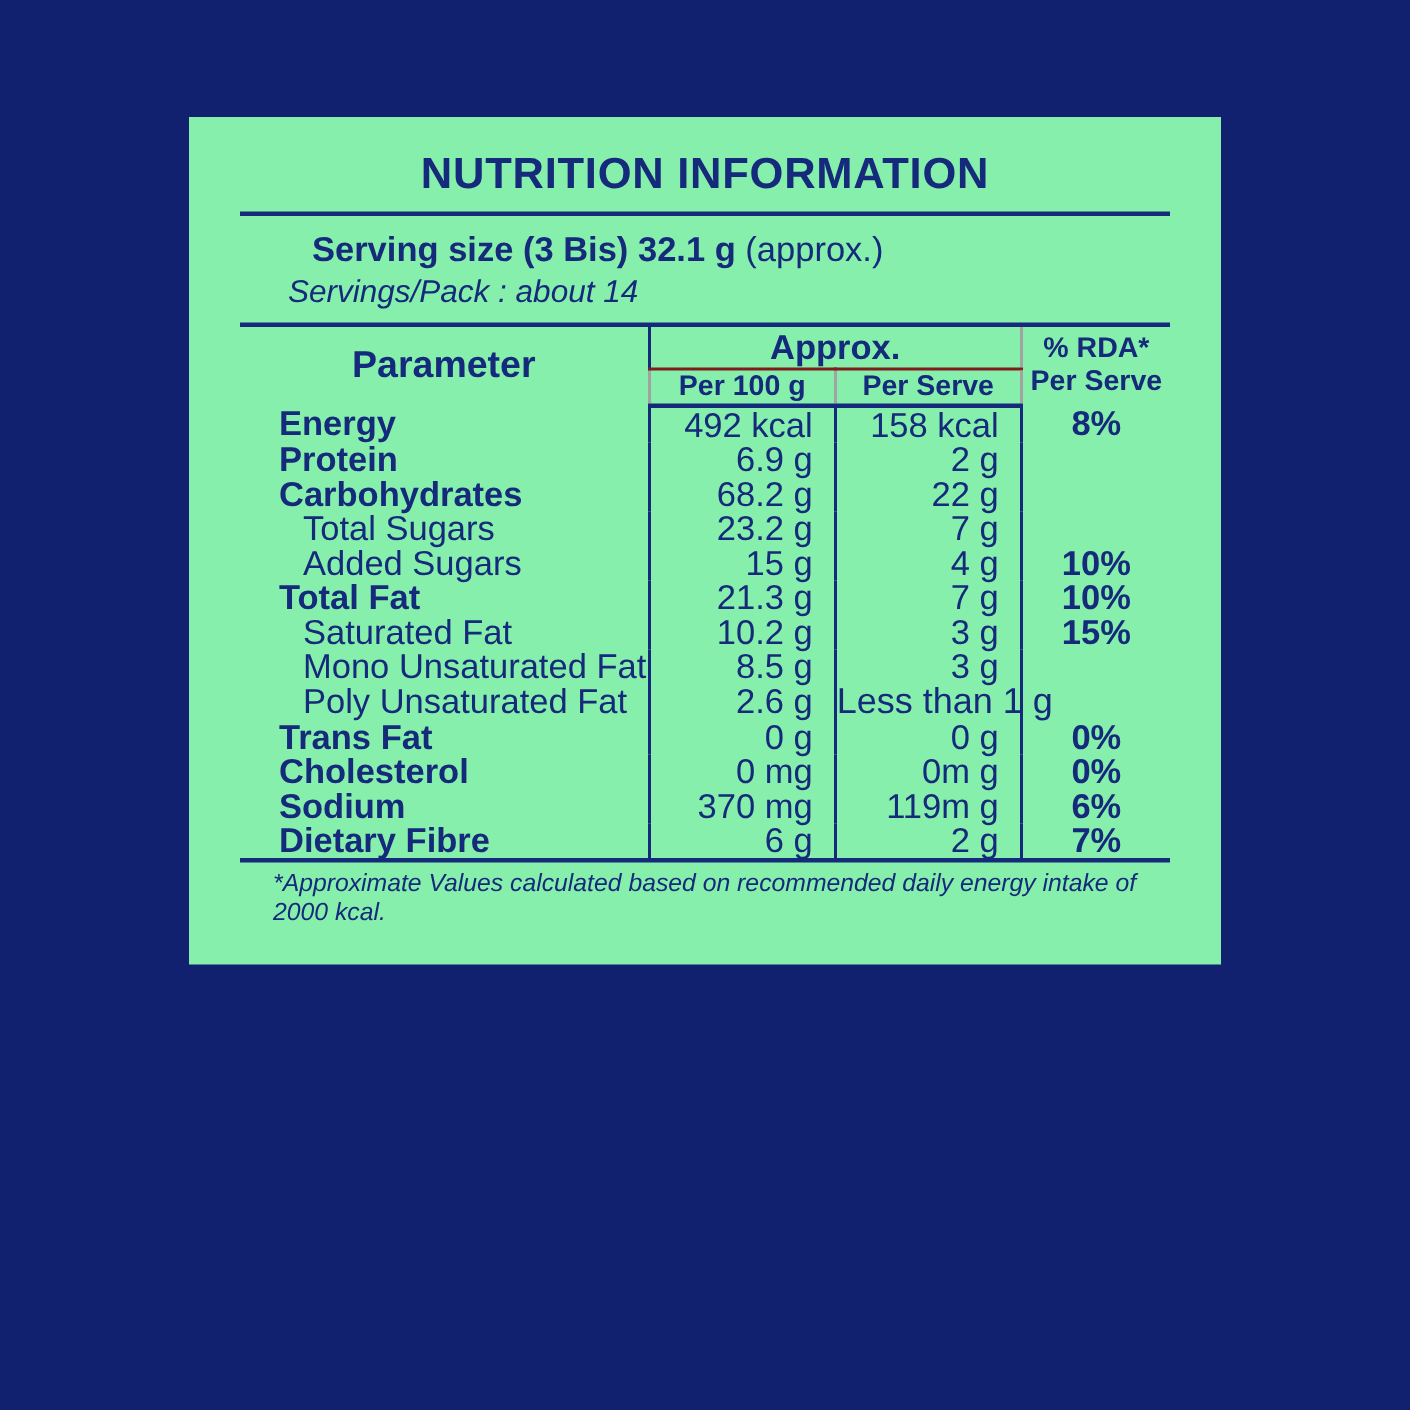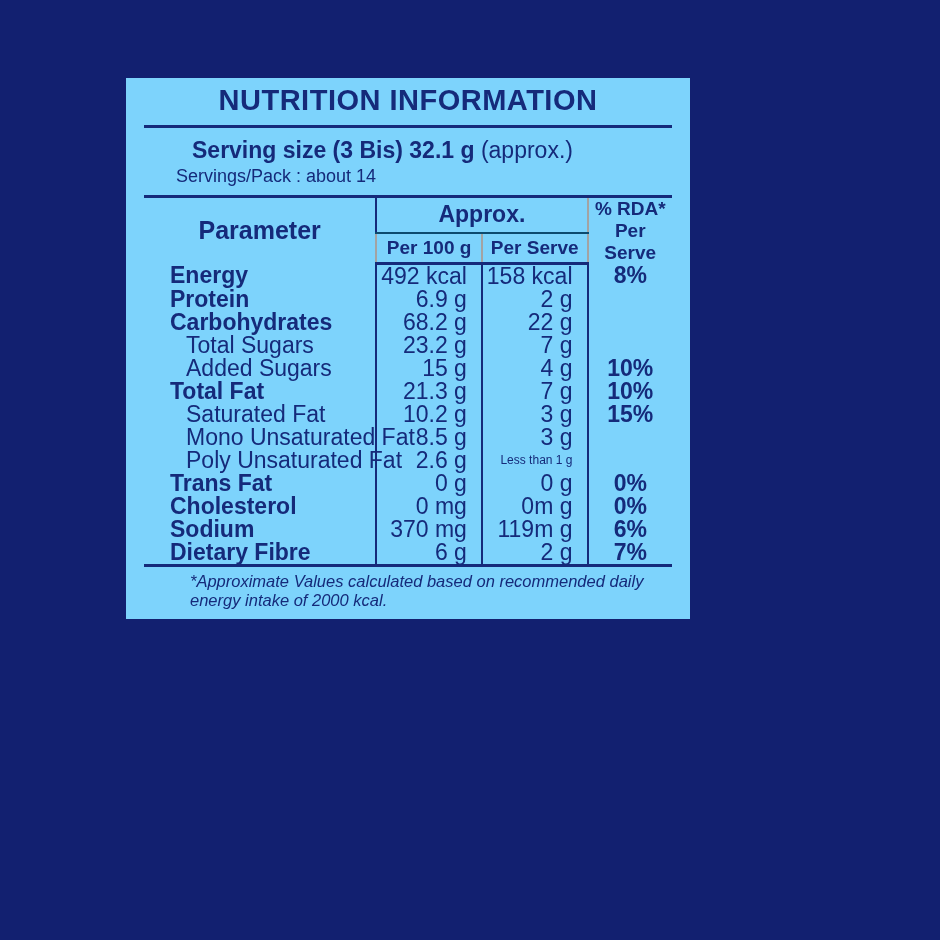--- a/index.html
+++ b/index.html
@@ -10,25 +10,25 @@
     width: 940px;
     height: 940px;
     background: #122070;
     font-family: "Liberation Sans", sans-serif;
     overflow: hidden;
   }
   .panel {
     position: absolute;
     left: 126px;
     top: 78px;
-    width: 564px;
-    background: #7dd3fc;
+    width: 688px;
+    background: #86efac;
     color: #152a7a;
     box-sizing: border-box;
-    padding: 0;
+    padding: 16px;
   }
   .ni-title {
     text-align: center;
     font-size: 29px;
     font-weight: bold;
     letter-spacing: 0.5px;
     color: #152a7a;
     padding: 6px 0 8px 0;
     border-bottom: 3px solid #152a7a;
     margin: 0 18px;
@@ -41,23 +41,24 @@
   .serving-line {
     font-size: 23px;
     line-height: 1.28;
     color: #152a7a;
     margin-left: 16px;
   }
   .serving-line .strong {
     font-weight: bold;
   }
   .servings-pack {
-    font-size: 18px;
+    font-size: 21px;
     line-height: 1.3;
     color: #152a7a;
+    font-style: italic;
   }
   table.nutri {
     border-collapse: collapse;
     width: calc(100% - 36px);
     margin: 0 18px;
     table-layout: fixed;
   }
   table.nutri td, table.nutri th {
     padding: 0;
     vertical-align: middle;
@@ -65,21 +66,21 @@
   .col-param { width: 44%; }
   .col-100 { width: 20%; }
   .col-serve { width: 20%; }
   .col-rda { width: 16%; }
 
   .hdr-approx {
     text-align: center;
     font-size: 23px;
     font-weight: bold;
     padding: 6px 0 5px 0;
-    border-bottom: 2px solid #0c4a6e;
+    border-bottom: 2px solid #7f1d1d;
     border-left: 2px solid #152a7a;
   }
   .hdr-param {
     text-align: center;
     font-size: 25px;
     font-weight: bold;
     vertical-align: middle;
   }
   .hdr-sub {
     text-align: center;
@@ -103,37 +104,36 @@
     white-space: nowrap;
   }
   .cell-name.bold { font-weight: bold; }
   .cell-name.indent { padding-left: 42px !important; }
   .cell-num {
     text-align: right;
     padding-right: 14px !important;
     border-left: 2px solid #152a7a;
     white-space: nowrap;
   }
-  .cell-num.small { font-size: 12px; margin-top: 41px; }
+  .cell-num.small { font-size: 24px; margin-top: 41px; }
   .cell-rda {
     text-align: center;
     font-weight: bold;
     border-left: 2px solid #152a7a;
   }
   .last-row td { padding-bottom: 8px; }
   .footnote-wrap {
     border-top: 3px solid #152a7a;
     margin: 0 18px;
     padding: 5px 0 9px 22px;
   }
   .footnote {
     font-size: 16.5px;
     font-style: italic;
     color: #152a7a;
-    margin-left: 24px;
   }
 </style>
 </head>
 <body>
 
 <div class="panel">
 
   <div class="ni-title">NUTRITION INFORMATION</div>
 
   <div class="serving-block">

